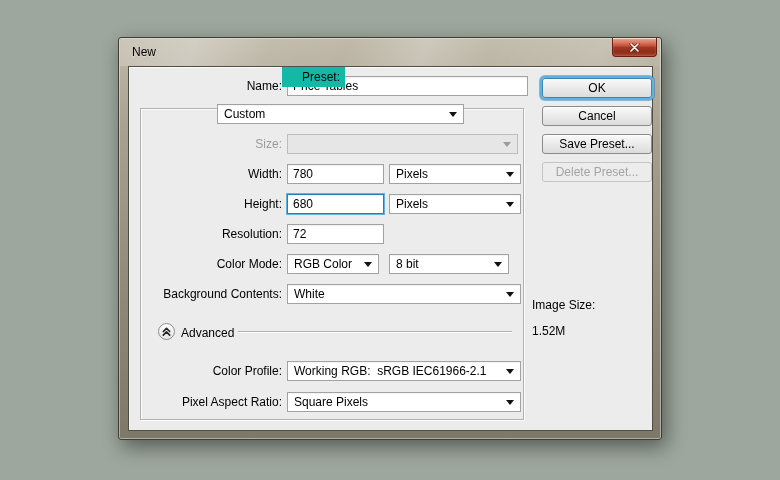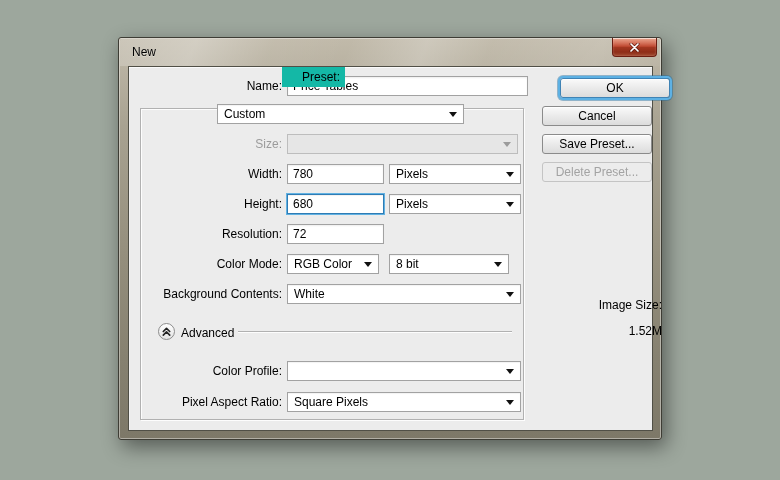--- a/index.html
+++ b/index.html
@@ -75,38 +75,37 @@
   .dd.disabled .arr{border-top-color:#9b9b9b;}
   
   .btn{
     position:absolute;left:413px;width:110px;height:20px;border:1px solid #8b8b8b;border-radius:3px;
     background:linear-gradient(180deg,#fafafa 0%,#ececec 45%,#dcdcdc 100%);
     text-align:center;line-height:18px;box-shadow:inset 0 1px 0 #fff;cursor:default;z-index:1;
   }
   .btn.default{
     border-color:#3f83b5;
     box-shadow:0 0 0 2px #5db1e4, 0 0 0 3px rgba(36,110,160,.45), inset 0 1px 0 #fff;
-    margin-left:18px;
   }
   .btn.disabled{
     background:#ececec;border-color:#c4c4c4;color:#a3a3a3;box-shadow:none;
   }
   
   .adv-icon{
     position:absolute;left:29px;top:256px;width:17px;height:17px;border-radius:50%;
     border:1px solid #8d8d8d;background:linear-gradient(180deg,#ffffff,#e3e3e3);
     display:flex;align-items:center;justify-content:center;z-index:1;cursor:default;
   }
   .adv-label{position:absolute;left:52px;top:258px;height:16px;line-height:16px;z-index:1;}
   .adv-line{
     position:absolute;left:109px;top:264px;width:274px;height:1px;background:#b1b1b1;
     box-shadow:0 1px 0 #fdfdfd;z-index:1;
   }
   
-  .img-size{position:absolute;left:403px;top:231px;width:130px;text-align:right;z-index:1;}
+  .img-size{position:absolute;left:403px;top:231px;width:130px;text-align:left;z-index:1;}
   .img-size .size-val{display:block;margin-top:12px;}
 </style>
 </head>
 <body>
 
 <div class="dialog">
   <div class="titlebar">
     <span class="title-text">New</span>
     <div class="close-btn">
       <svg width="11" height="9" viewBox="0 0 11 9">
@@ -171,20 +170,21 @@
     <div class="adv-icon">
       <svg width="11" height="11" viewBox="0 0 12 12">
         <path d="M2.5 6 L6 2.5 L9.5 6 M2.5 10 L6 6.5 L9.5 10" stroke="#222" stroke-width="1.8" fill="none" stroke-linecap="round" stroke-linejoin="round"></path>
       </svg>
     </div>
     <div class="adv-label">Advanced</div>
     <div class="adv-line"></div>
 
     <div class="lbl" style="top:294px">Color Profile:</div>
     <div class="dd" style="left:158px;top:294px;width:234px">
+      <span class="val">Working RGB:  sRGB IEC61966-2.1</span>
       <span class="arr"></span>
     </div>
 
     <div class="lbl" style="top:325px">Pixel Aspect Ratio:</div>
     <div class="dd" style="left:158px;top:325px;width:234px">
       <span class="val">Square Pixels</span>
       <span class="arr"></span>
     </div>
 
     <div class="btn default" style="top:11px">OK</div>

